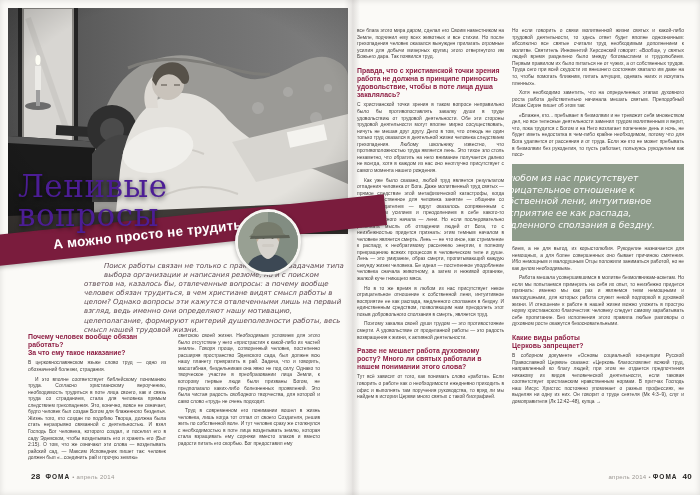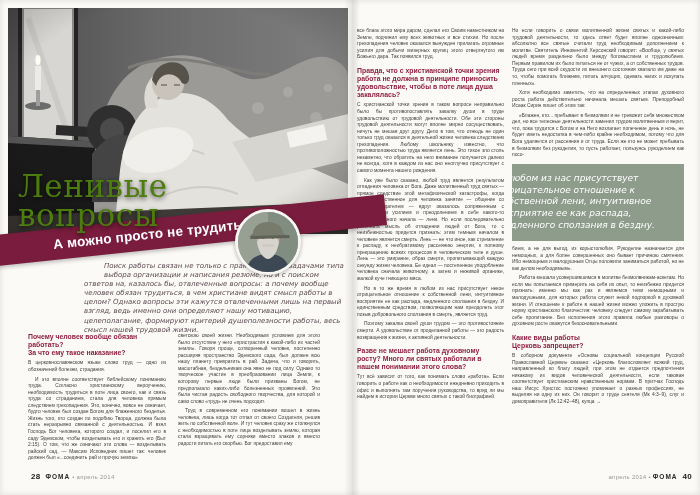--- a/index.html
+++ b/index.html
@@ -1,21 +1,21 @@
 <!DOCTYPE html>
 <html><head>
 <meta charset="utf-8">
 <style>
   html,body{margin:0;padding:0;background:#d8d6d2;}
   .spread{position:relative;width:700px;height:495px;background:#fbfaf7;overflow:hidden;
           font-family:"Liberation Sans","DejaVu Sans",sans-serif;color:#3d3a38;}
   
   .hero{position:absolute;left:8px;top:8px;width:340px;height:226px;overflow:hidden;background:#6f6f6f;}
   
-  .title{position:absolute;left:18px;top:172px;z-index:6;color:#4d7c0f;
+  .title{position:absolute;left:18px;top:172px;z-index:6;color:#4c1d95;
          font-family:"DejaVu Serif","Liberation Serif",serif;font-size:31px;line-height:.94;
          text-shadow:0 2px 5px rgba(0,0,0,.65);letter-spacing:.5px;}
   
   .ribbon{position:absolute;left:-14px;top:236px;width:400px;height:31px;background:#7a1c3d;
           transform:rotate(-6deg);transform-origin:0 0;z-index:5;box-shadow:0 2px 4px rgba(0,0,0,.25);}
   .ribbon span{display:block;padding-left:66px;line-height:31px;color:#fff;font-weight:bold;
           font-size:13.5px;letter-spacing:.2px;white-space:nowrap;}
   
   .avatar{position:absolute;left:235px;top:209px;width:66px;height:66px;border-radius:50%;
           border:3px solid #f7f6f3;overflow:hidden;z-index:7;background:#98a093;

